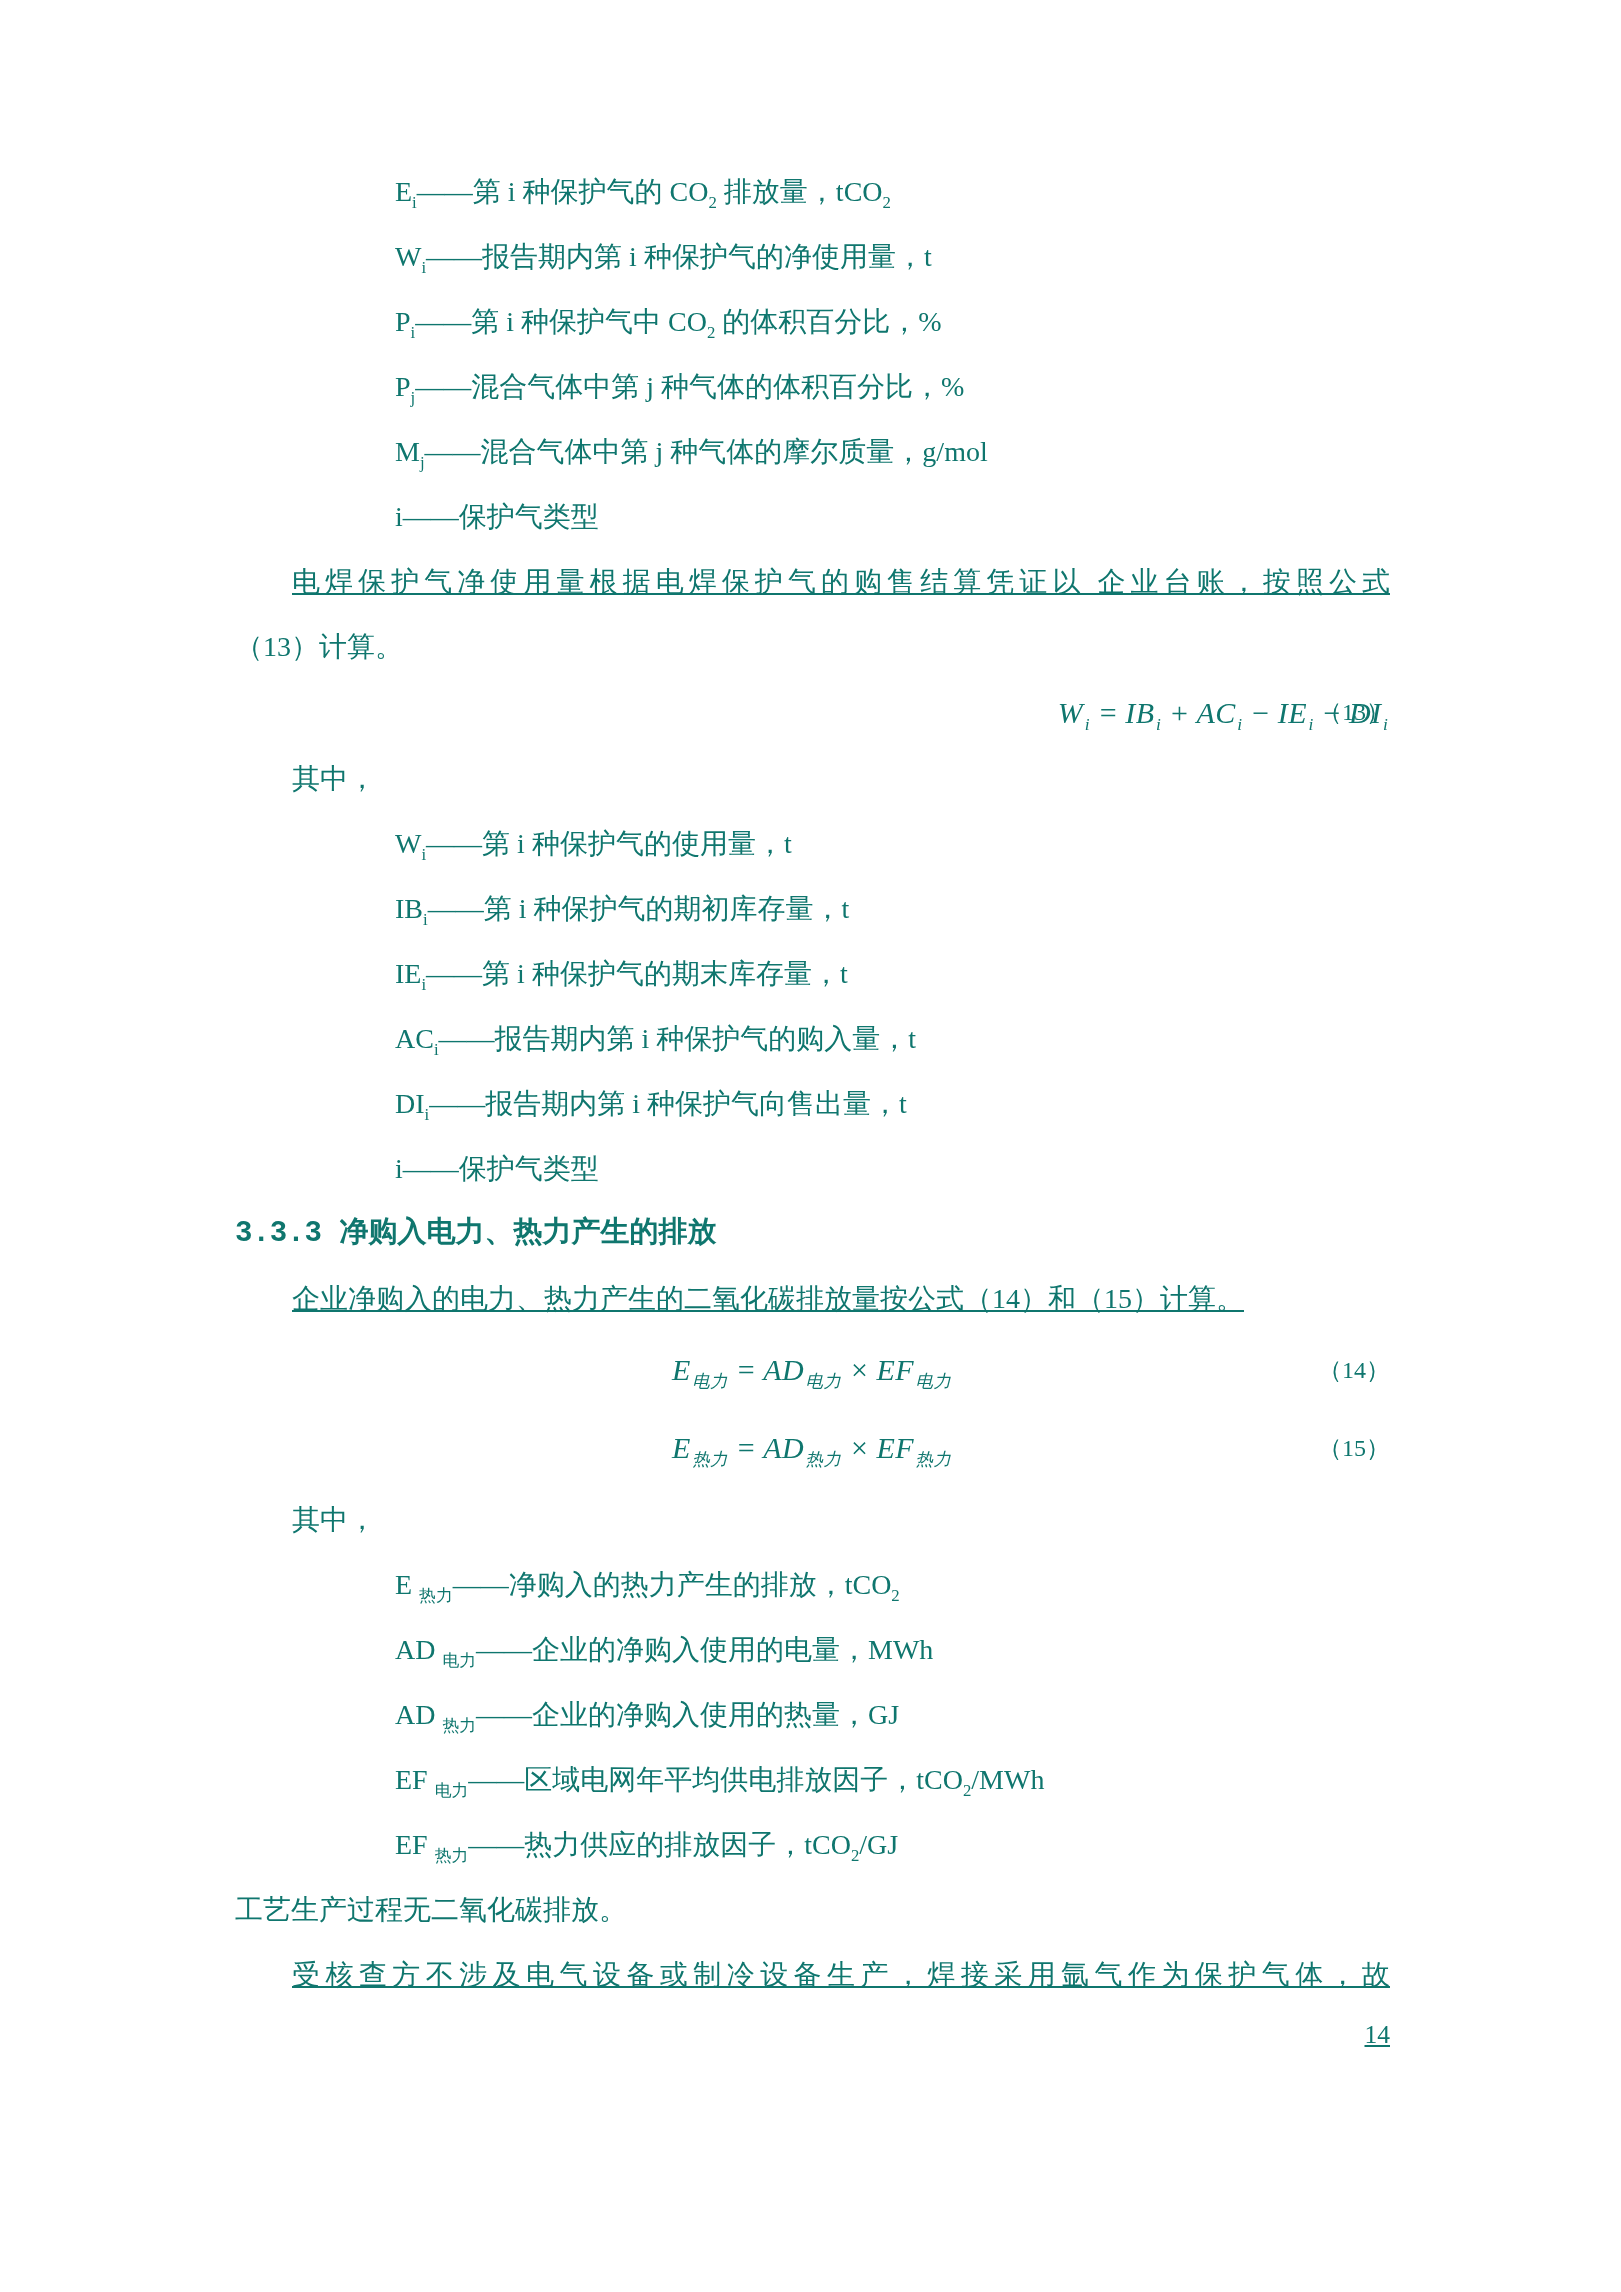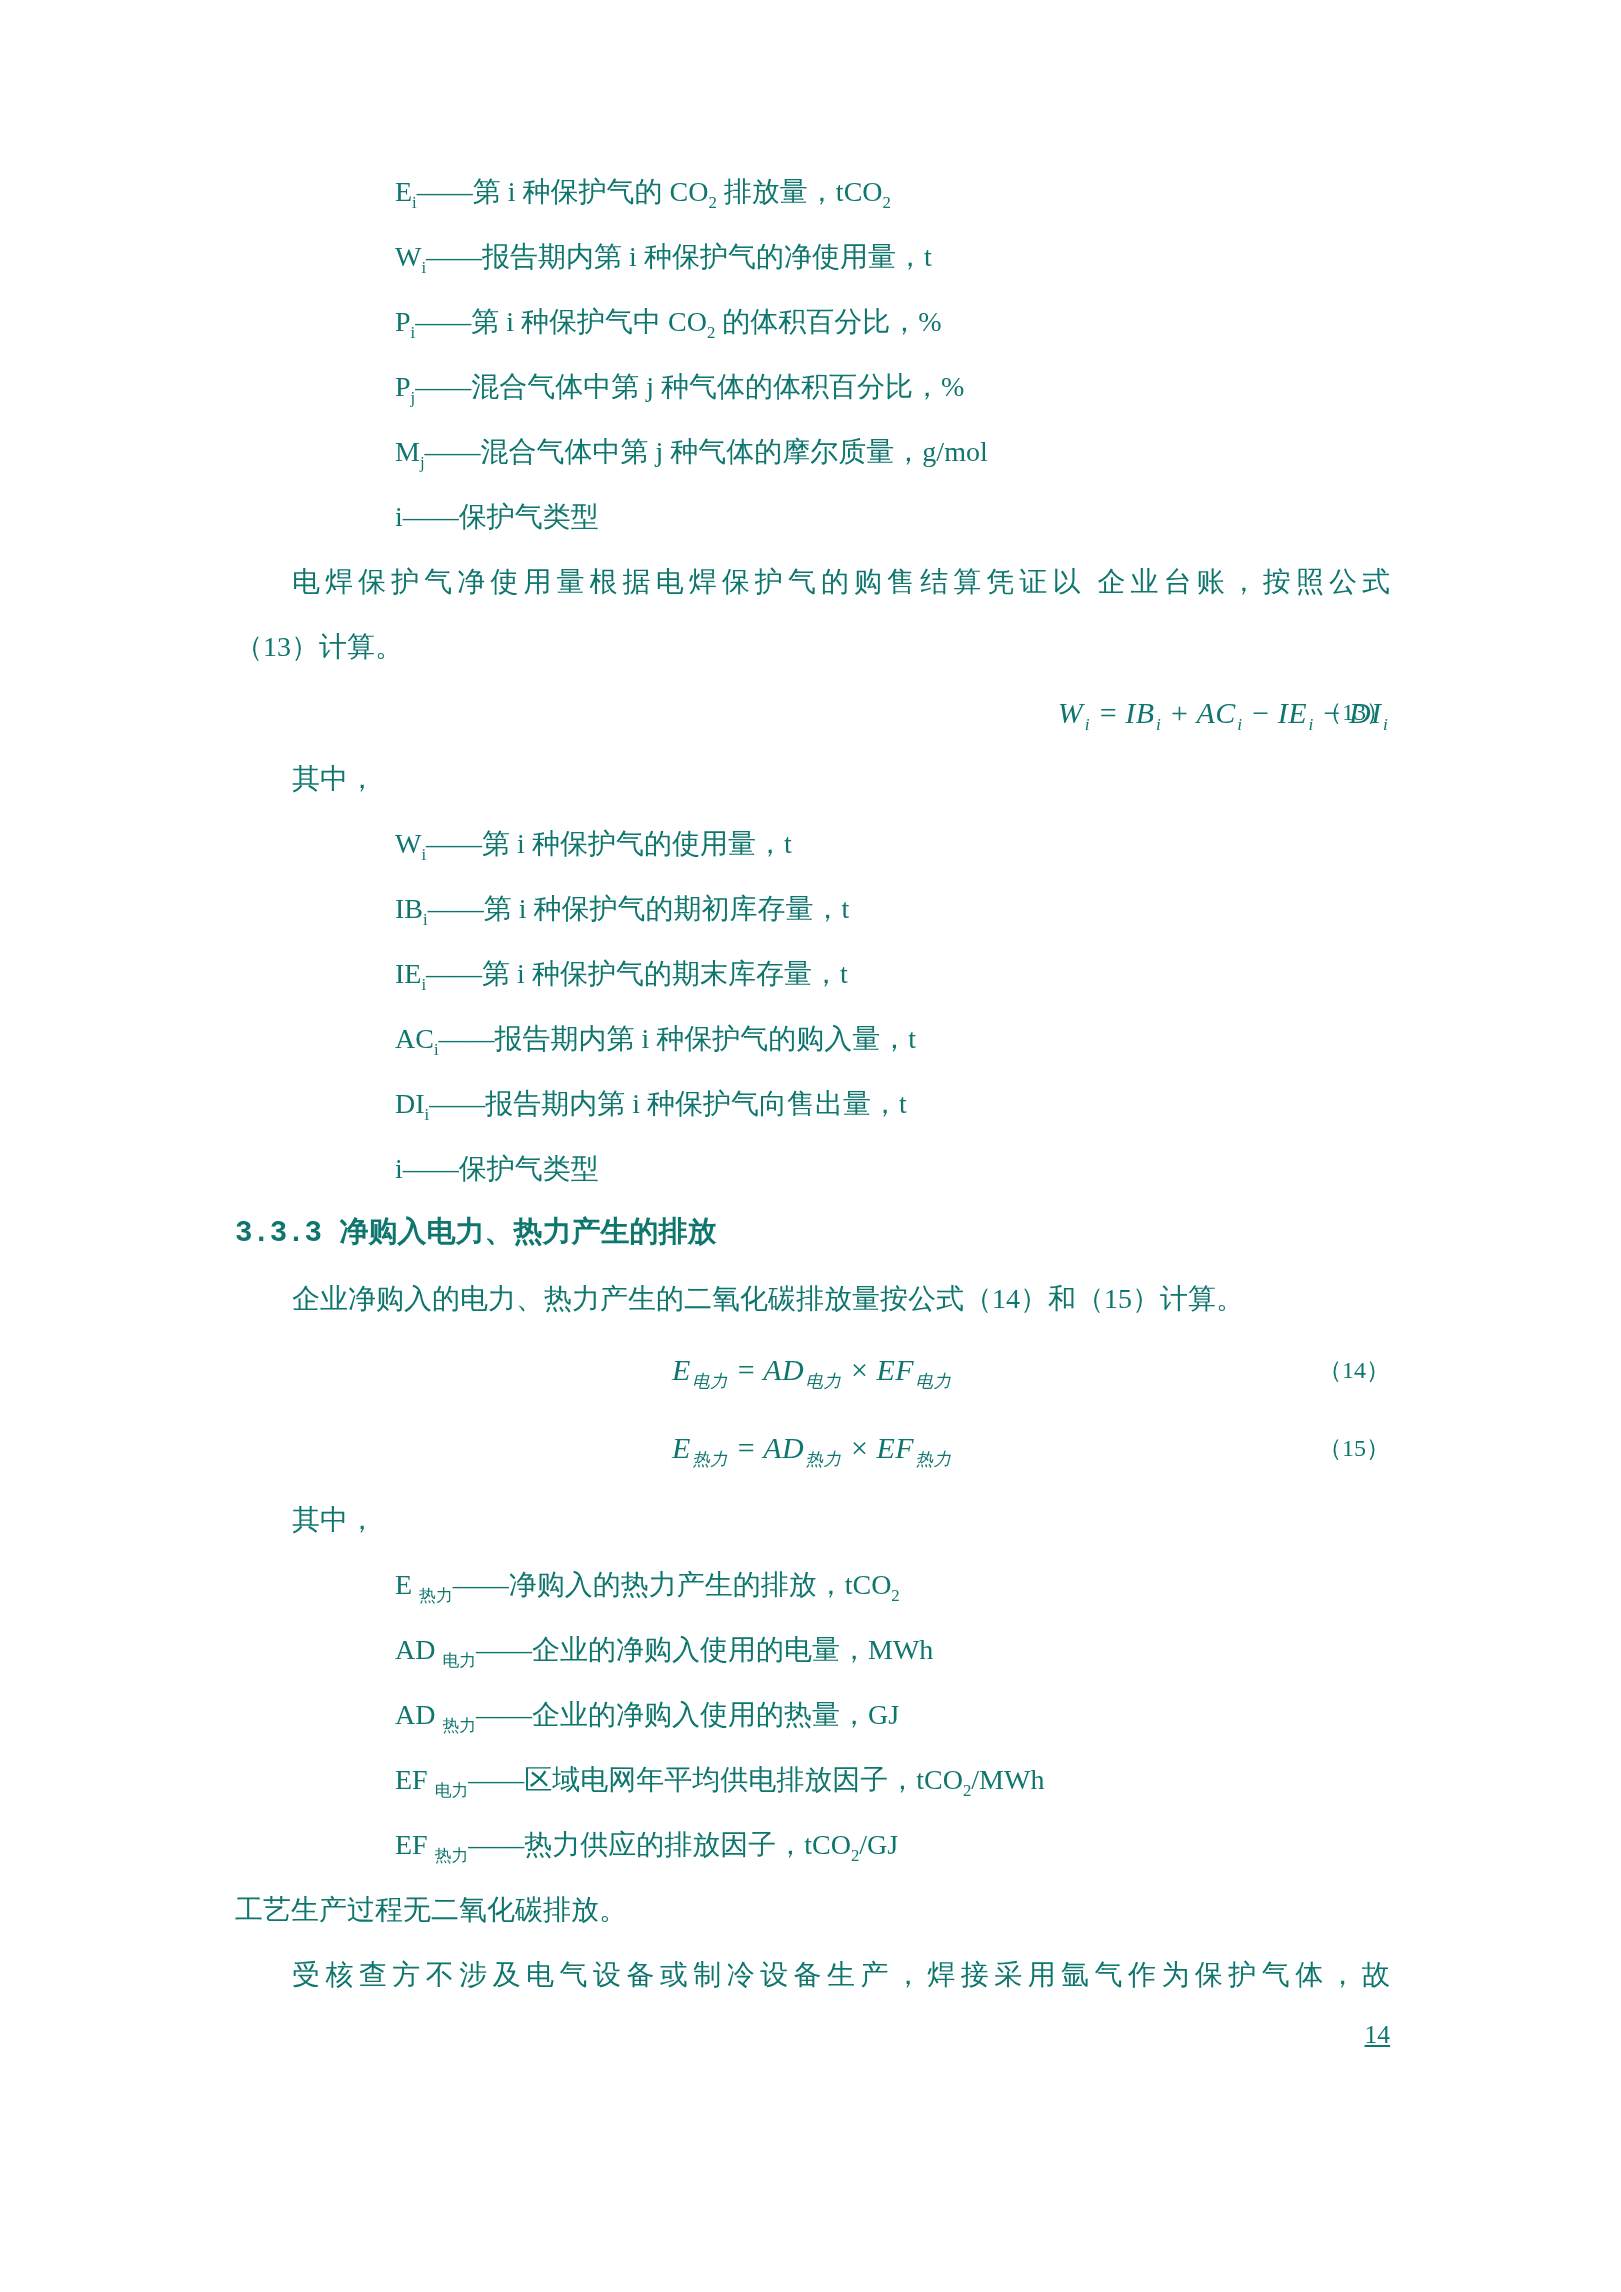--- a/index.html
+++ b/index.html
@@ -19,21 +19,21 @@
   .def-item {
     padding-left: 160px;
     line-height: 65px;
     height: 65px;
     white-space: nowrap;
   }
   .para-line {
     line-height: 65px;
     height: 65px;
   }
-  .indent { text-indent: 57px; }
+  .indent { text-indent: 57px; text-decoration: underline; }
   .justify-last { text-align: justify; text-align-last: justify; }
   .among {
     text-indent: 57px;
     line-height: 65px;
     height: 65px;
   }
   .heading {
     font-family: Liberation Mono, monospace;
     font-weight: 700;
     font-size: 29px;

